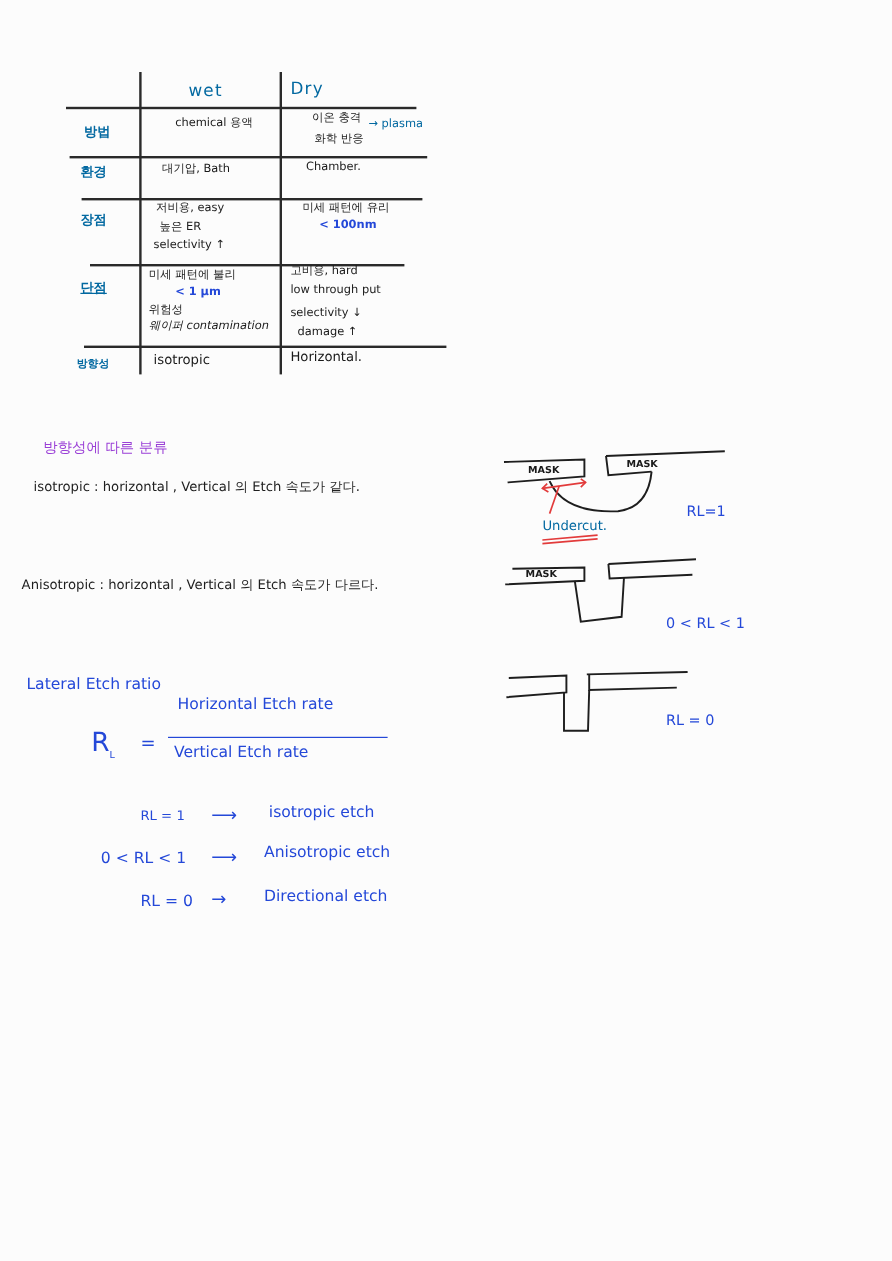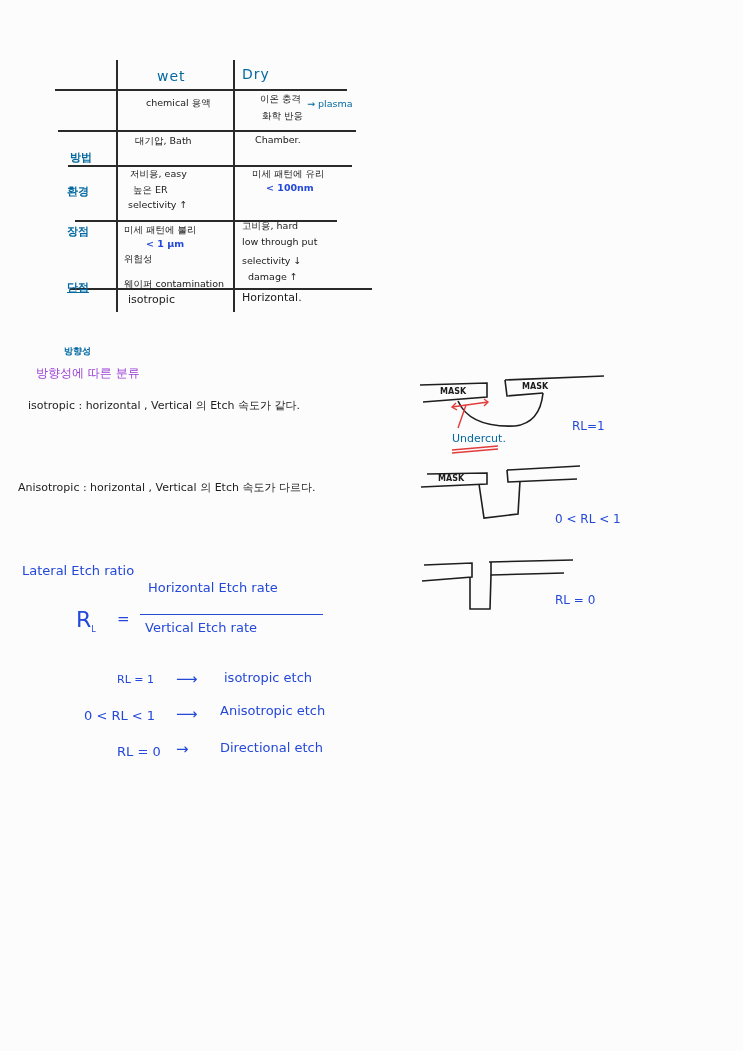--- a/index.html
+++ b/index.html
@@ -5,21 +5,21 @@
   html, body { margin:0; padding:0; }
   body { width:743px; height:1051px; background:#fcfcfc; position:relative; overflow:hidden;
          font-family:"DejaVu Sans", sans-serif; color:#1a1a1a; }
   .abs { position:absolute; white-space:nowrap; }
   .k { color:#1e1e1e; font-size:10px; }
   .red { color:#0369a1; }
   .blue { color:#2448d8; }
   .purple { color:#9a3fd6; }
   .line { position:absolute; background:#2a2a2a; }
   .hd { font-size:14px; letter-spacing:1px; }
-  .rl { font-size:11px; font-weight:bold;margin-top:48px; }
+  .rl { font-size:11px; font-weight:bold; }
   .cell { font-size:9.5px; line-height:16px; }
   .sub { font-size:8px; vertical-align:sub; }
   svg { position:absolute; overflow:visible; }
 </style>
 </head>
 <body>
 
 <div>
 
   <div class="line" style="left:116px;top:60px;width:1.5px;height:252px;"></div>
@@ -50,21 +50,21 @@
 
   <div class="abs cell" style="left:130px;top:166px;">저비용, easy</div>
   <div class="abs cell" style="left:133px;top:182px;">높은 ER</div>
   <div class="abs cell" style="left:128px;top:197px;">selectivity ↑</div>
   <div class="abs cell" style="left:252px;top:166px;">미세 패턴에 유리</div>
   <div class="abs cell blue" style="left:266px;top:180px;font-weight:bold;">&lt; 100nm</div>
 
   <div class="abs cell" style="left:124px;top:222px;">미세 패턴에 불리</div>
   <div class="abs cell blue" style="left:146px;top:236px;font-weight:bold;">&lt; 1 μm</div>
   <div class="abs cell" style="left:124px;top:251px;">위험성</div>
-  <div class="abs cell" style="left:124px;top:276px;">웨이퍼 contamination</div>
+  <div class="abs cell" style="left:124px;top:264px;font-style:italic;">웨이퍼 contamination</div>
   <div class="abs cell" style="left:242px;top:218px;">고비용, hard</div>
   <div class="abs cell" style="left:242px;top:234px;">low through put</div>
   <div class="abs cell" style="left:242px;top:253px;">selectivity ↓</div>
   <div class="abs cell" style="left:248px;top:269px;">damage ↑</div>
 
   <div class="abs cell" style="left:128px;top:292px;font-size:11px;">isotropic</div>
   <div class="abs cell" style="left:242px;top:290px;font-size:11px;">Horizontal.</div>
 </div>
 
 <div class="abs purple" style="left:36px;top:365px;font-size:12px;">방향성에 따른 분류</div>

